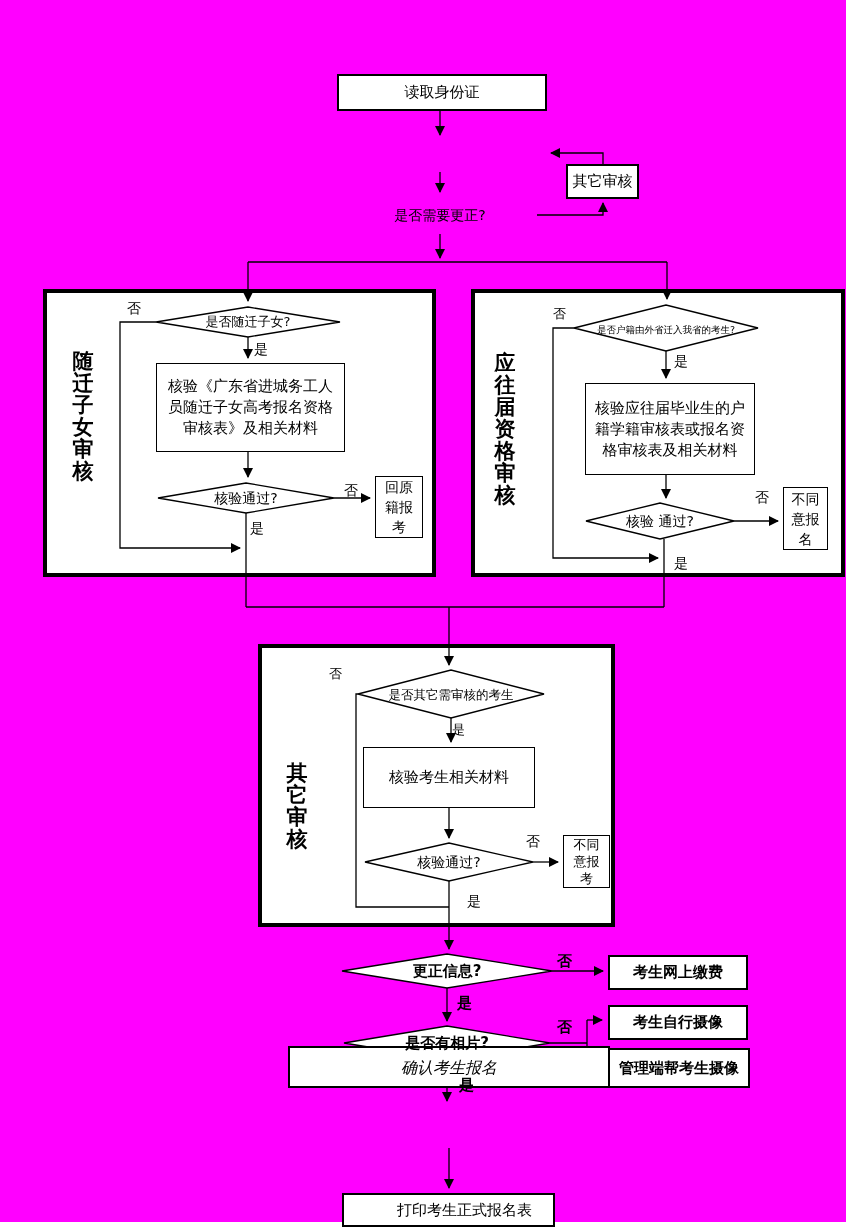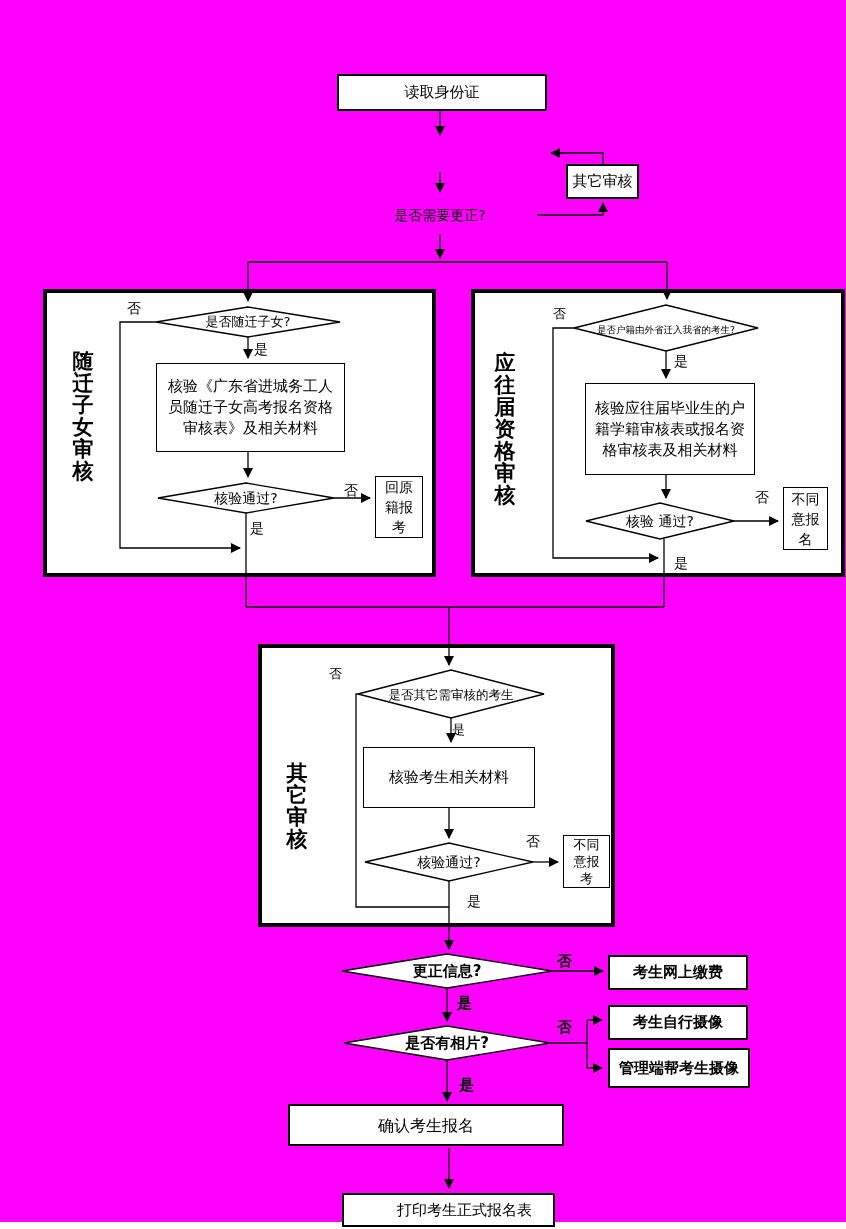--- a/index.html
+++ b/index.html
@@ -115,21 +115,21 @@
   <div class="node thin" style="left:783px;top:487px;width:45px;height:63px;font-size:14px;line-height:20px;">不同
 意报
 名</div>
   <div class="node thin" style="left:363px;top:747px;width:172px;height:61px;">核验考生相关材料</div>
   <div class="node thin" style="left:563px;top:835px;width:47px;height:53px;font-size:13px;line-height:17px;">不同
 意报
 考</div>
   <div class="node bold" style="left:608px;top:955px;width:140px;height:35px;">考生网上缴费</div>
   <div class="node bold" style="left:608px;top:1005px;width:140px;height:35px;">考生自行摄像</div>
   <div class="node bold" style="left:608px;top:1048px;width:142px;height:40px;">管理端帮考生摄像</div>
-  <div class="node" style="left:288px;top:1104px;width:276px;height:42px;font-size:16px;">确认考生报名</div>
+  <div class="node" style="left:288px;top:1046px;width:322px;height:42px;font-size:16px;font-style:italic;">确认考生报名</div>
   <div class="node" style="left:342px;top:1193px;width:213px;height:34px;padding-left:32px;">打印考生正式报名表</div>
 
   <div class="dtext" style="left:340px;top:207px;width:200px;font-size:14px;">是否需要更正?</div>
   <div class="dtext" style="left:158px;top:314px;width:180px;font-size:13px;">是否随迁子女?</div>
   <div class="dtext" style="left:578px;top:322px;width:176px;font-size:9.5px;">是否户籍由外省迁入我省的考生?</div>
   <div class="dtext" style="left:158px;top:490px;width:176px;">核验通过?</div>
   <div class="dtext" style="left:572px;top:513px;width:176px;">核验 通过?</div>
   <div class="dtext" style="left:361px;top:687px;width:180px;font-size:12.5px;">是否其它需审核的考生</div>
   <div class="dtext" style="left:359px;top:854px;width:180px;">核验通过?</div>
   <div class="dtext bold" style="left:347px;top:963px;width:200px;font-size:15px;">更正信息?</div>

